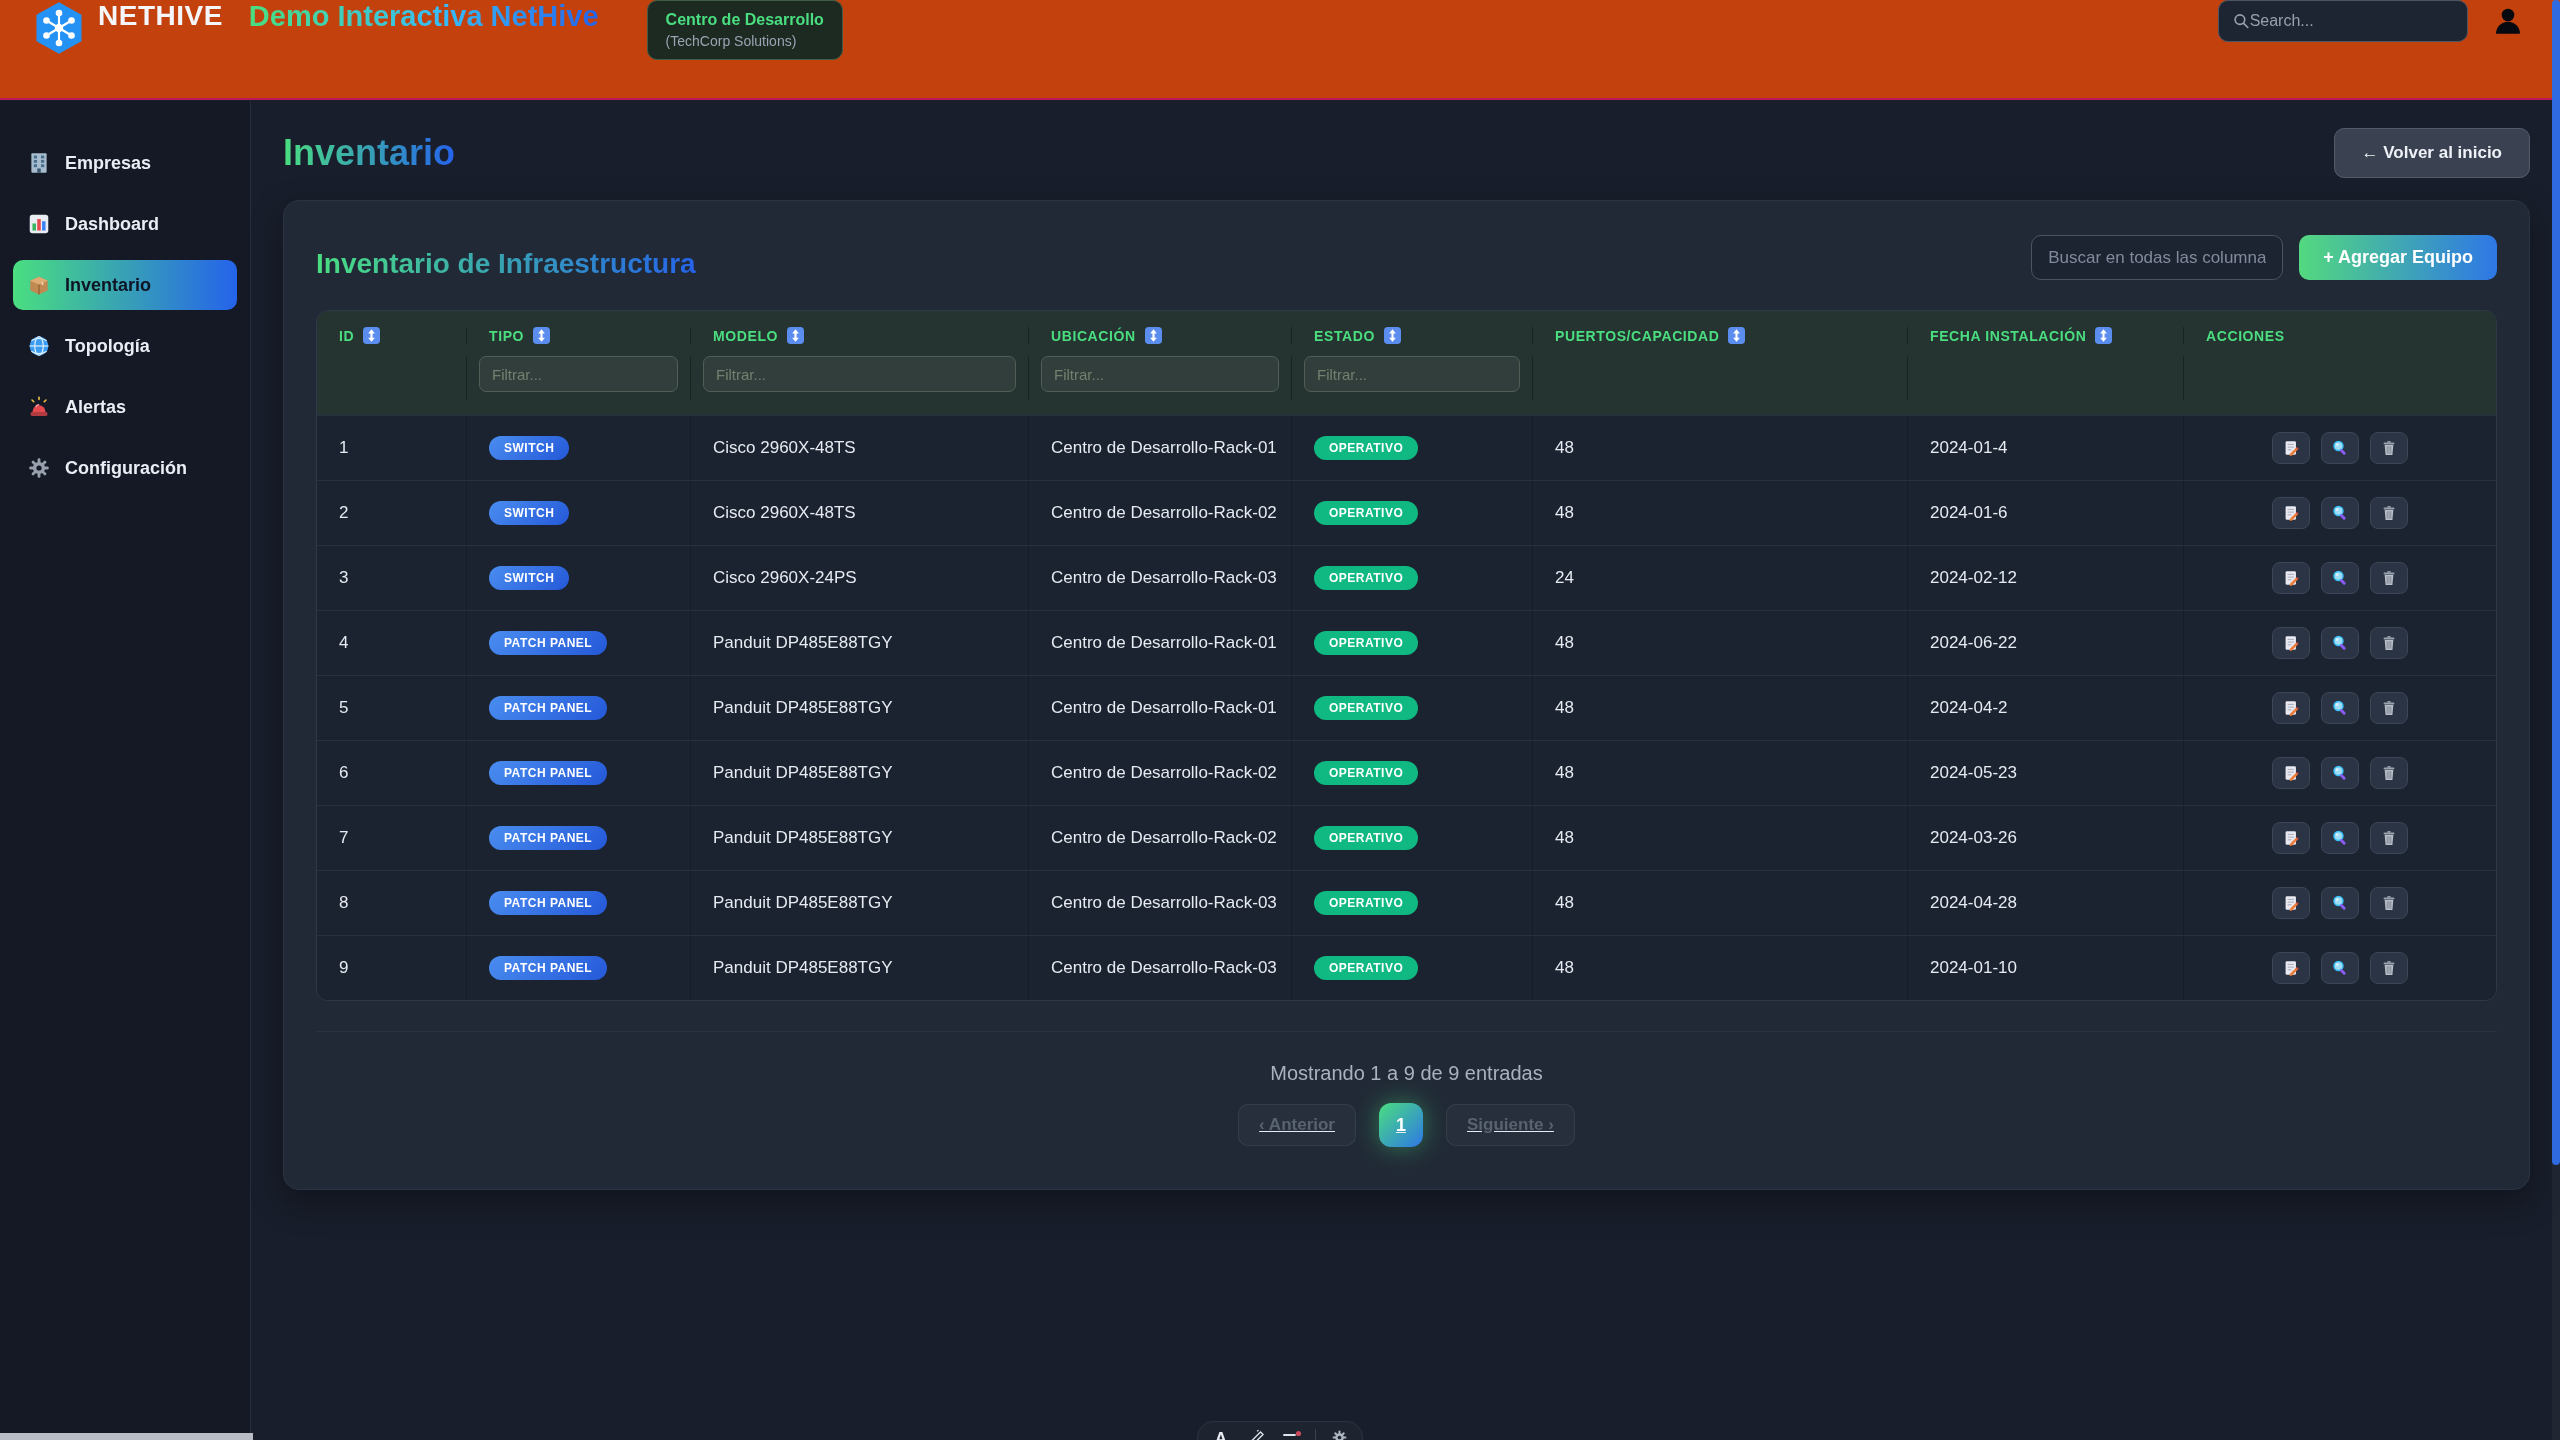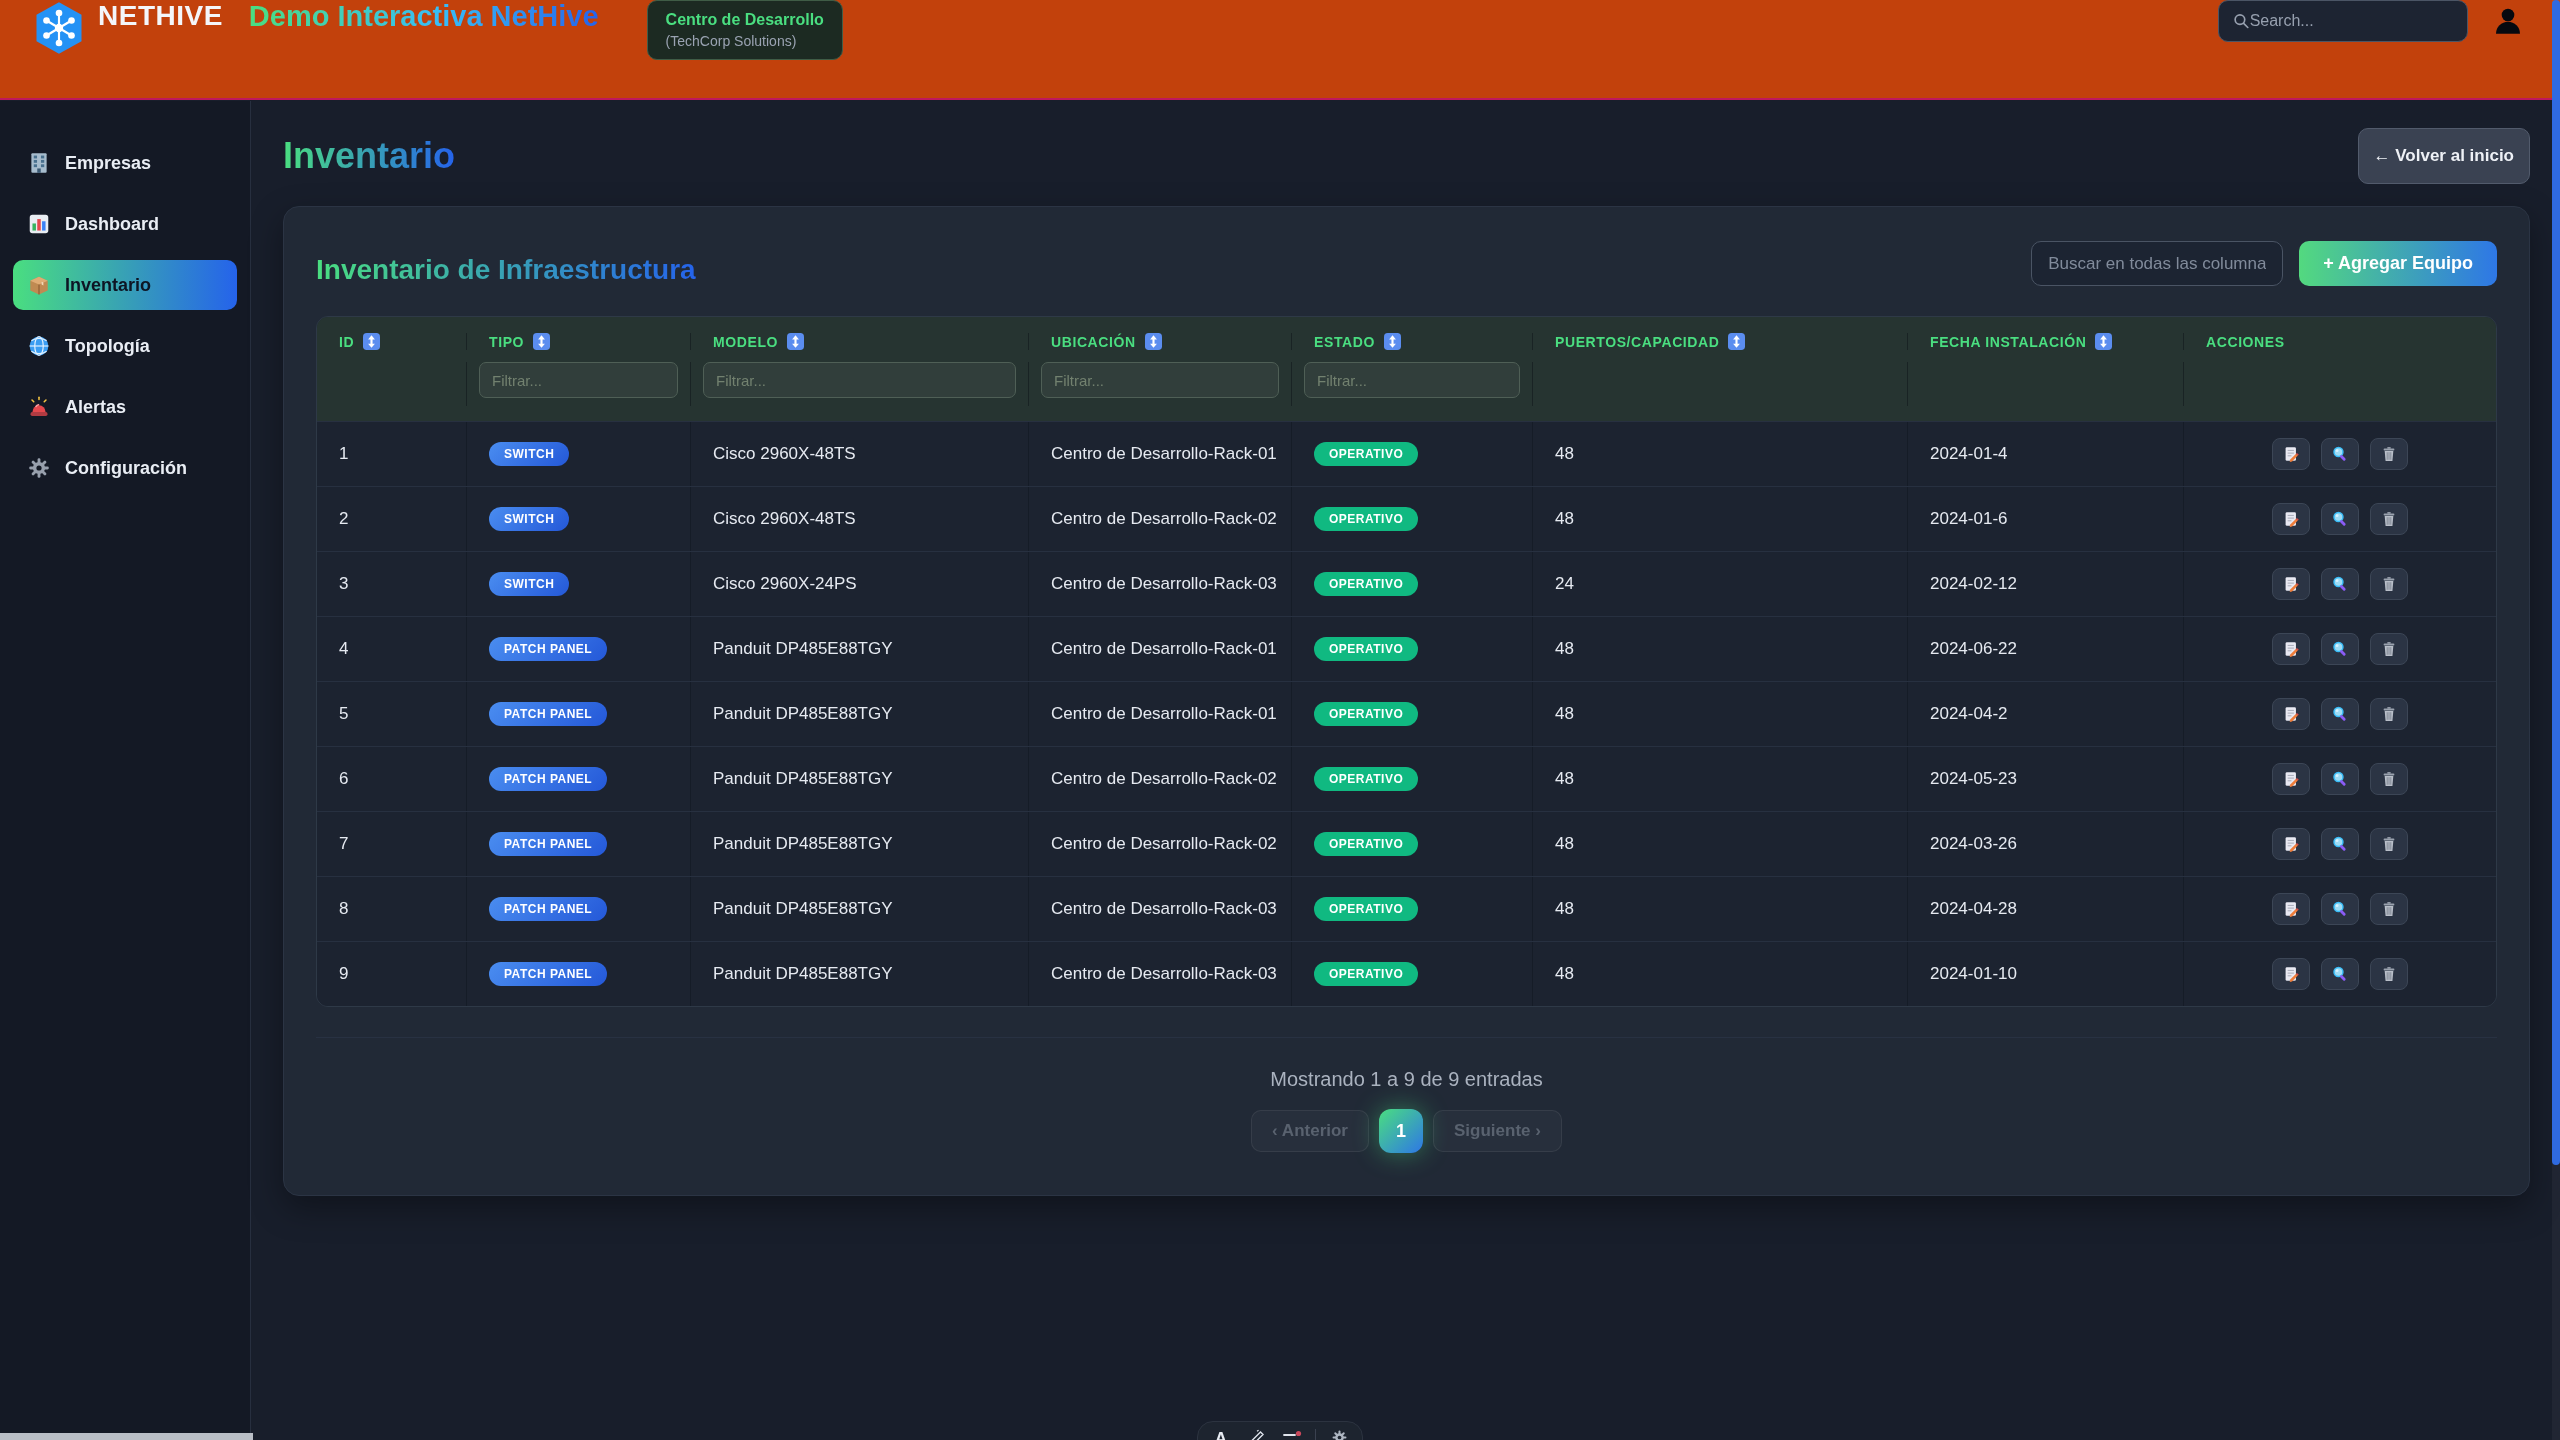--- a/index.html
+++ b/index.html
@@ -55,21 +55,21 @@
   .sicon { width:24px; height:24px; flex:0 0 auto; }
   
   .main { position:absolute; left:252px; top:101px; right:0; bottom:0; padding:27px 30px 0 31px; }
   .page-head { display:flex; align-items:center; justify-content:space-between; }
   .page-title {
     font-size:36px; font-weight:800;
     background:linear-gradient(90deg,#4ade80 0%,#2563eb 100%);
     -webkit-background-clip:text; background-clip:text; color:transparent;
   }
   .back-btn {
-    height:56px; padding:0 15px; border-radius:10px; background:#3a4252;
+    height:50px; padding:0 27px; border-radius:10px; background:#3a4252;
     border:1px solid #525b6c; color:#eef1f6; font-size:17px; font-weight:600;
     display:flex; align-items:center; cursor:pointer; font-family:"Liberation Sans",sans-serif;
   }
   
   .card {
     margin-top:22px; background:#212936; border:1px solid #2b3444; border-radius:16px;
     padding:34px 32px 42px 32px; box-shadow:0 12px 32px rgba(0,0,0,.35);
   }
   .card-head { display:flex; align-items:flex-end; justify-content:space-between; margin-bottom:30px; }
   .card-title {
@@ -120,21 +120,21 @@
   .badge-green { background:#10b981; }
   .td-actions { justify-content:center; padding-left:0; gap:11px; }
   .act-btn {
     width:38px; height:32px; border-radius:8px; background:#2b3444; border:1px solid #3c4656;
     display:flex; align-items:center; justify-content:center; cursor:pointer;
   }
   .act-btn svg { width:18px; height:18px; }
   
   .pag-divider { border-top:1px solid #283142; margin-top:30px; }
   .pag-summary { text-align:center; margin-top:30px; color:#aab2bf; font-size:20px; }
-  .pag-row { display:flex; align-items:center; justify-content:center; gap:10px; margin-top:18px; }
+  .pag-row { display:flex; align-items:center; justify-content:center; gap:23px; margin-top:18px;text-decoration:underline; }
   .pag-btn {
     height:42px; padding:0 20px; border-radius:10px; font-size:17px; font-weight:600;
     background:rgba(255,255,255,.03); border:1px solid rgba(255,255,255,.07);
     color:#59626f; cursor:pointer; font-family:"Liberation Sans",sans-serif;
   }
   .pag-current {
     width:44px; height:44px; border-radius:12px; border:none; cursor:pointer;
     background:linear-gradient(135deg,#4ade80 0%,#2e77e6 100%);
     color:#fff; font-size:18px; font-weight:700;
     box-shadow:0 0 26px rgba(74,222,128,.45); font-family:"Liberation Sans",sans-serif;

